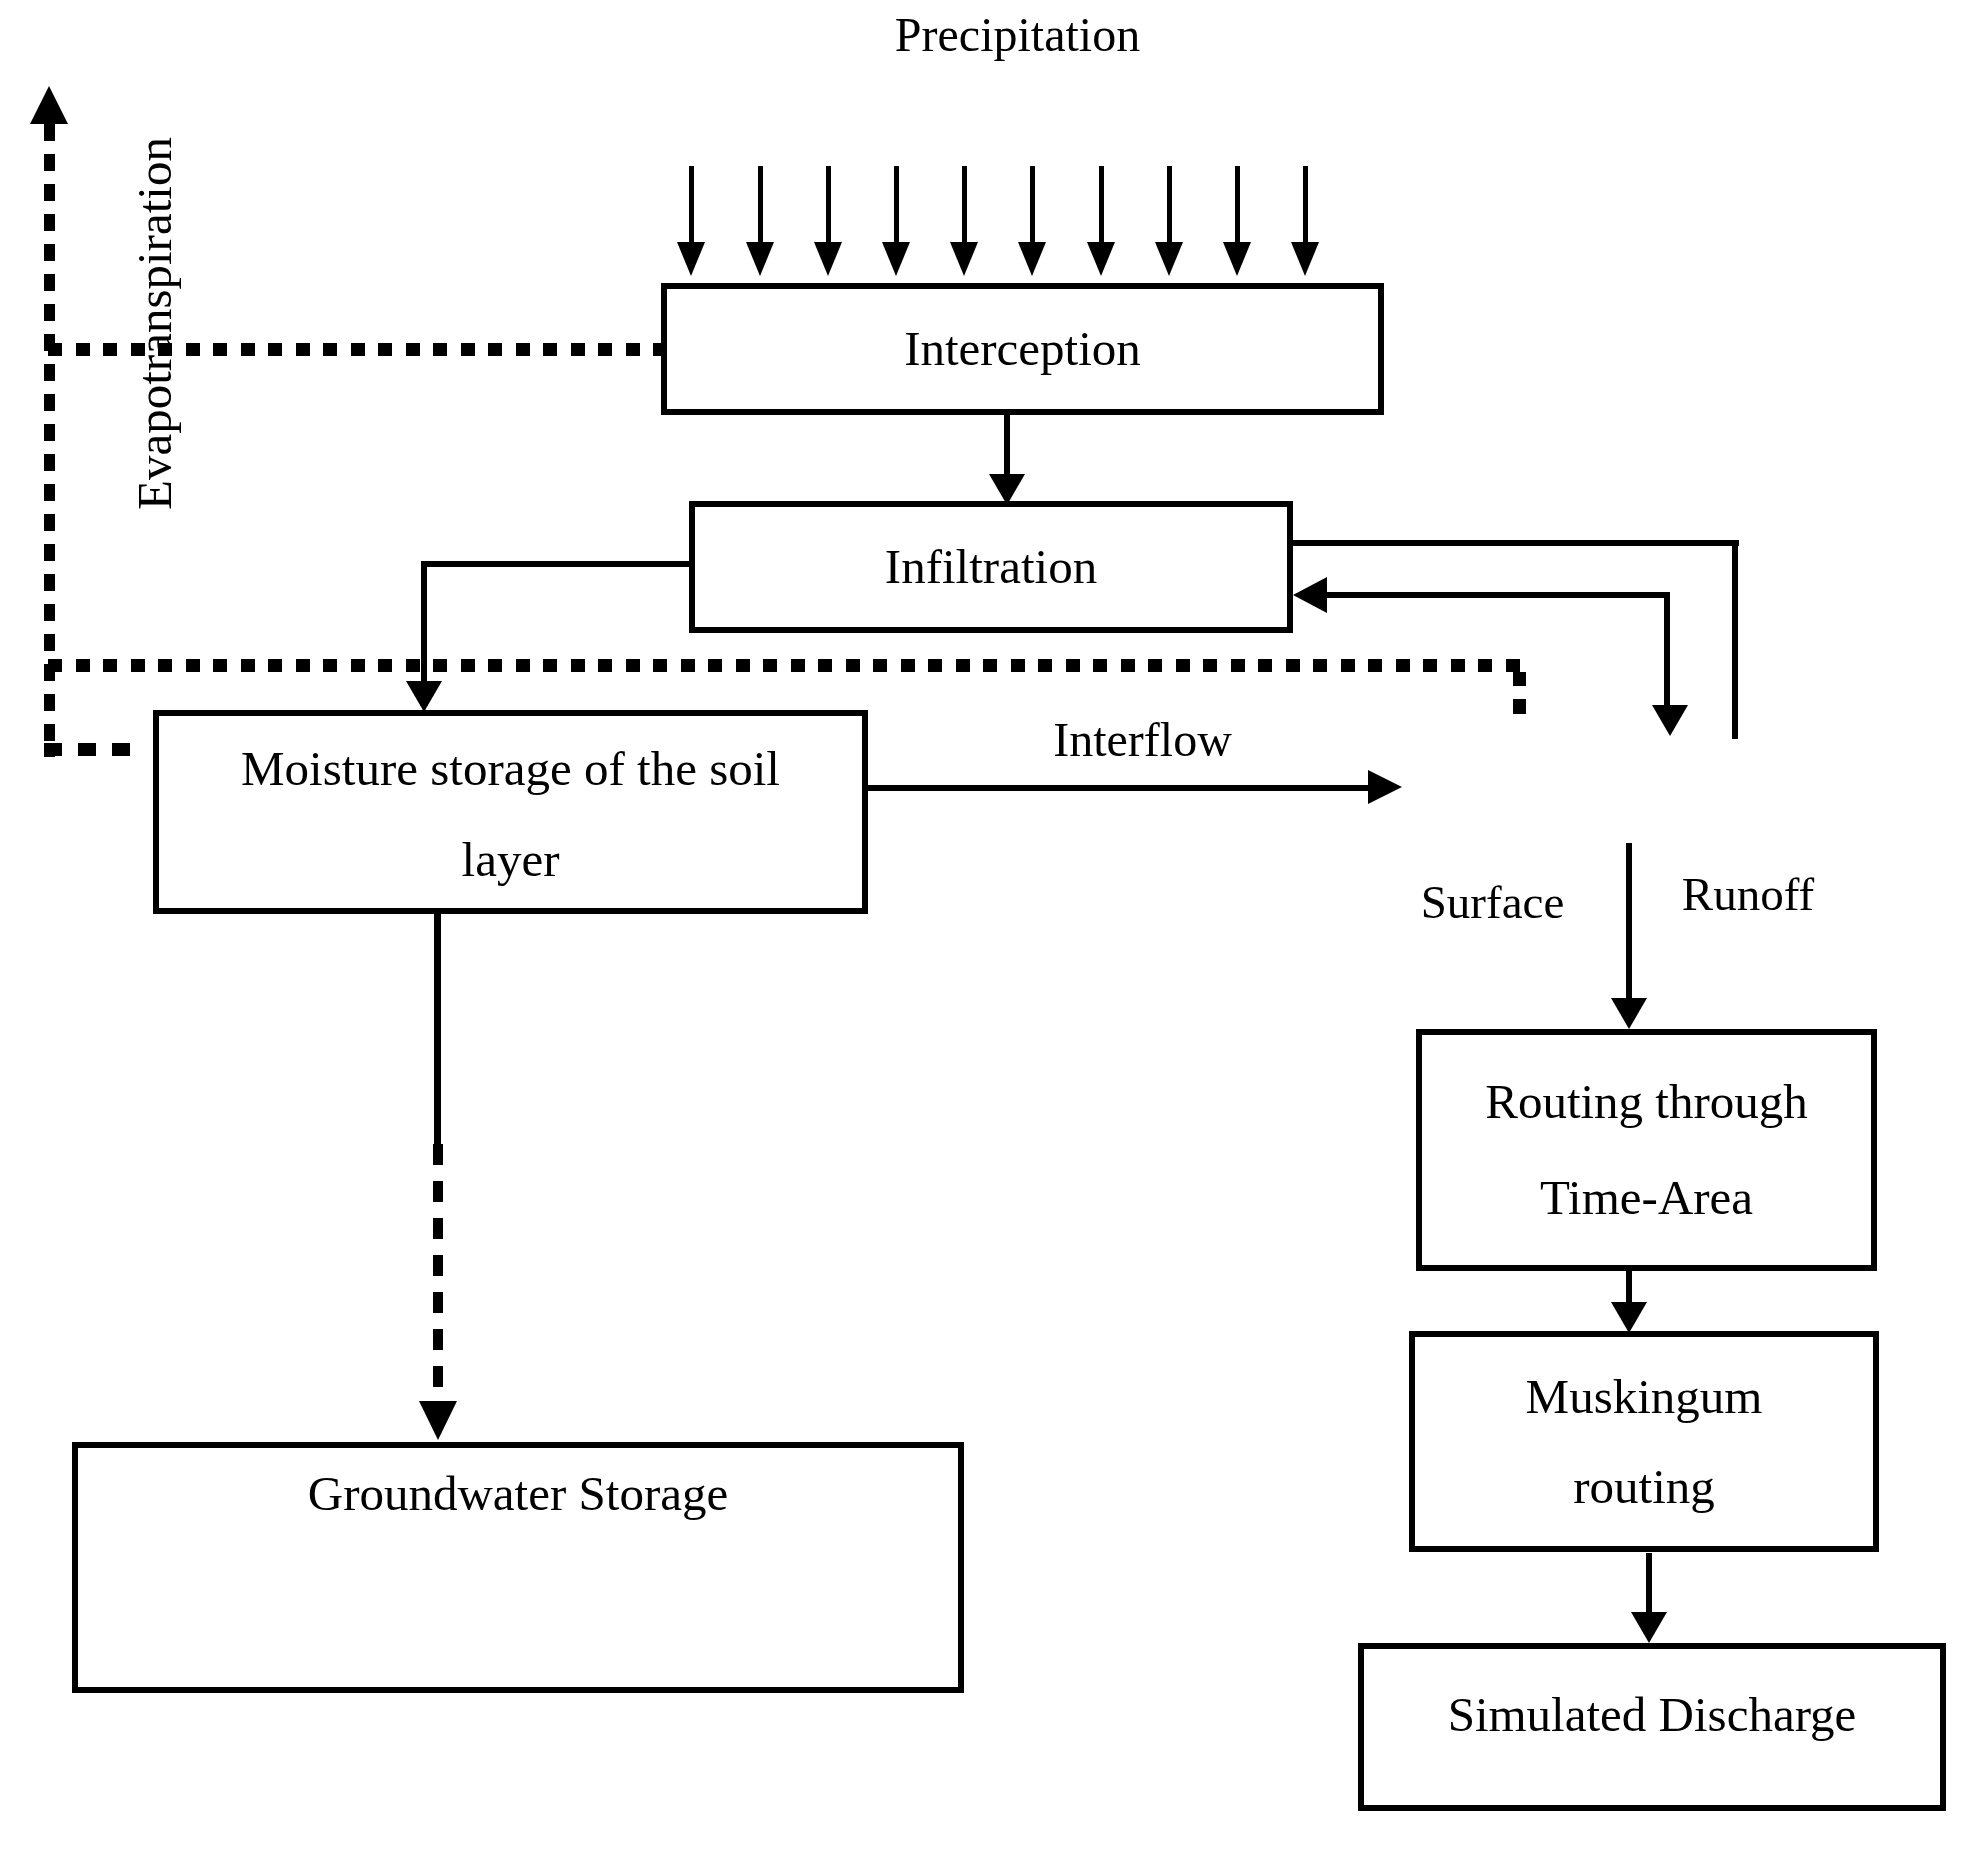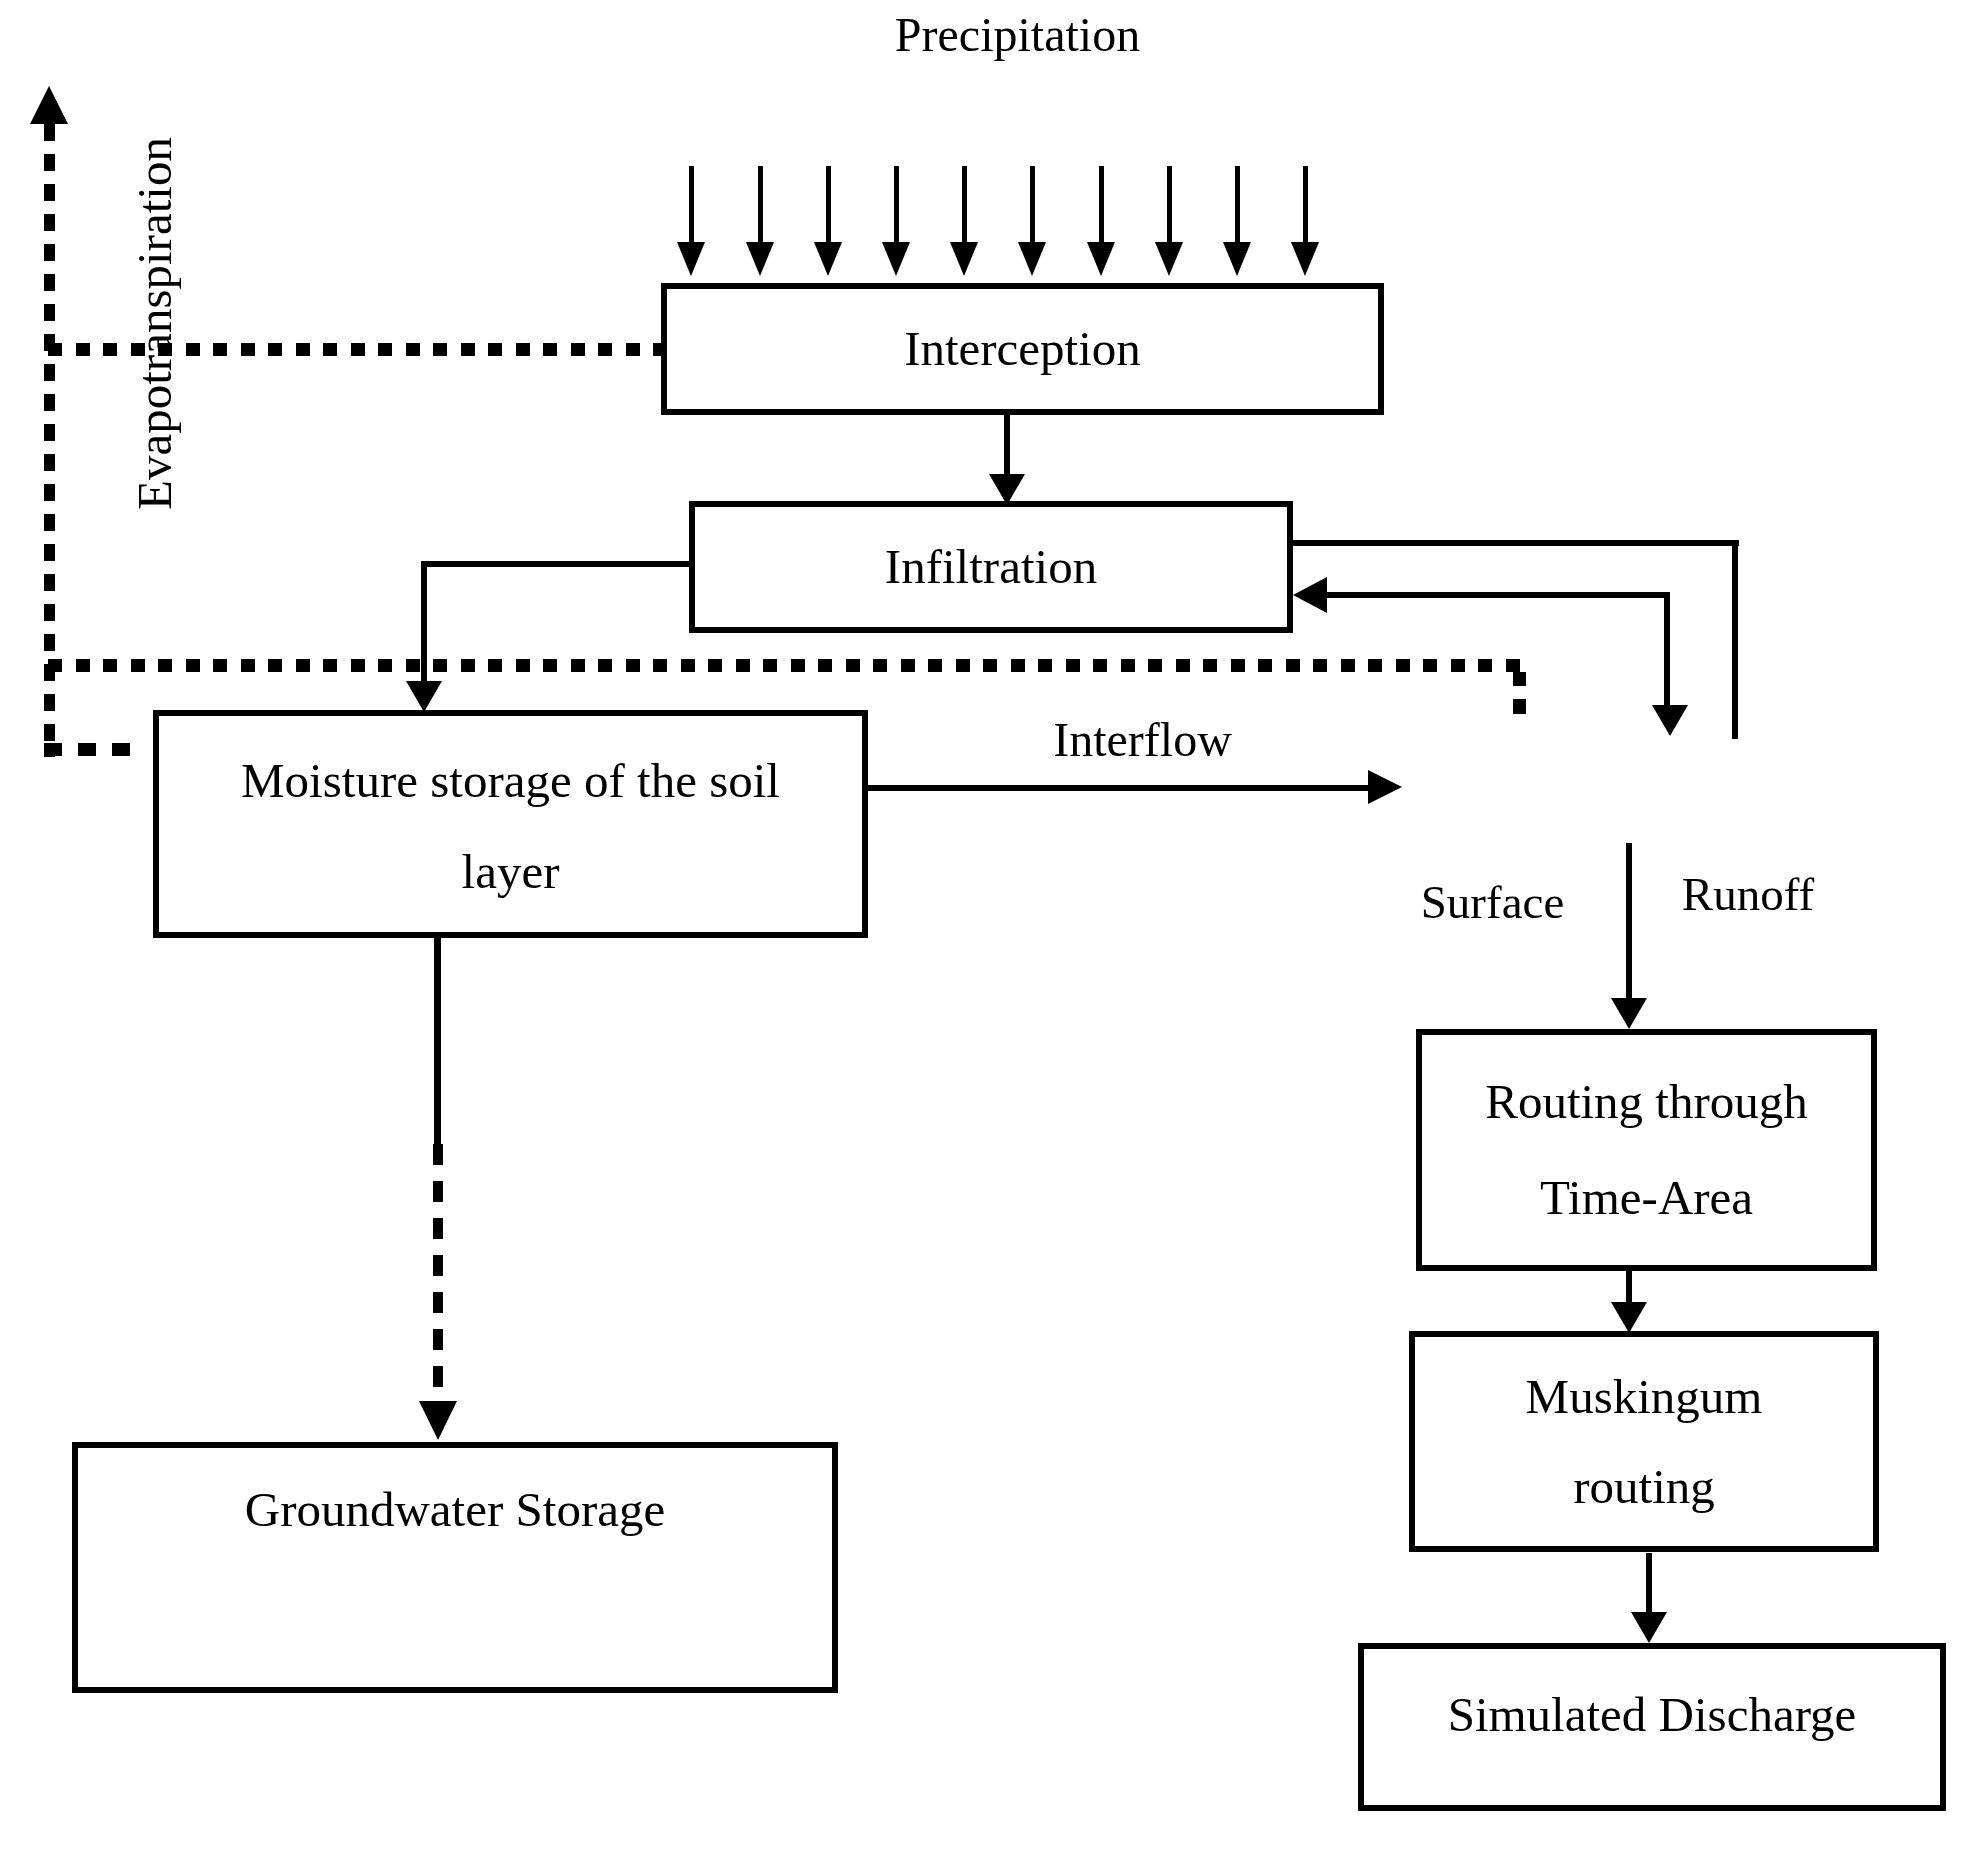--- a/index.html
+++ b/index.html
@@ -151,21 +151,21 @@
   <div class="ah ah-down" style="left:406px;top:681px;"></div>
 
   <div class="hline overlay" style="left:1293px;top:540px;width:446px;"></div>
   <div class="vline overlay" style="left:1732px;top:540px;height:199px;"></div>
 
   <div class="ah ah-left overlay" style="left:1293px;top:577px;"></div>
   <div class="hline overlay" style="left:1325px;top:592px;width:345px;"></div>
   <div class="vline overlay" style="left:1664px;top:592px;height:113px;"></div>
   <div class="ah ah-down overlay" style="left:1652px;top:705px;"></div>
 
-  <div class="node" style="left:153px;top:710px;width:715px;height:228px;line-height:91px;padding-top:3.6px;">
+  <div class="node" style="left:153px;top:710px;width:715px;height:204px;line-height:91px;padding-top:3.6px;">
     <span>Moisture storage of the soil</span>
     <span>layer</span>
   </div>
 
   <div class="lbl" style="left:1017px;top:712px;width:251px;font-size:48px;">Interflow</div>
   <div class="hline" style="left:868px;top:785px;width:503px;"></div>
   <div class="ah ah-right" style="left:1368px;top:770px;"></div>
 
 
   <div class="vline" style="left:1626px;top:843px;height:157px;"></div>
@@ -190,18 +190,18 @@
   <div class="ah ah-down" style="left:1631px;top:1612px;"></div>
 
   <div class="node" style="left:1358px;top:1643px;width:588px;height:168px;justify-content:flex-start;padding-top:35px;">
     <span>Simulated Discharge</span>
   </div>
 
   <div class="vline" style="left:434px;top:894px;width:7.2px;height:250px;"></div>
   <div class="dashed-perc" style="left:433px;top:1144px;height:256px;"></div>
   <div class="ah ah-down" style="left:419px;top:1401px;border-left-width:19px;border-right-width:19px;border-top-width:39px;"></div>
 
-  <div class="node" style="left:72px;top:1442px;width:766px;height:251px;justify-content:flex-start;padding-top:31px;">
+  <div class="node" style="left:72px;top:1442px;width:892px;height:251px;justify-content:flex-start;padding-top:15px;">
     <span>Groundwater Storage</span>
   </div>
 
 </div>
 
 
 </body></html>

